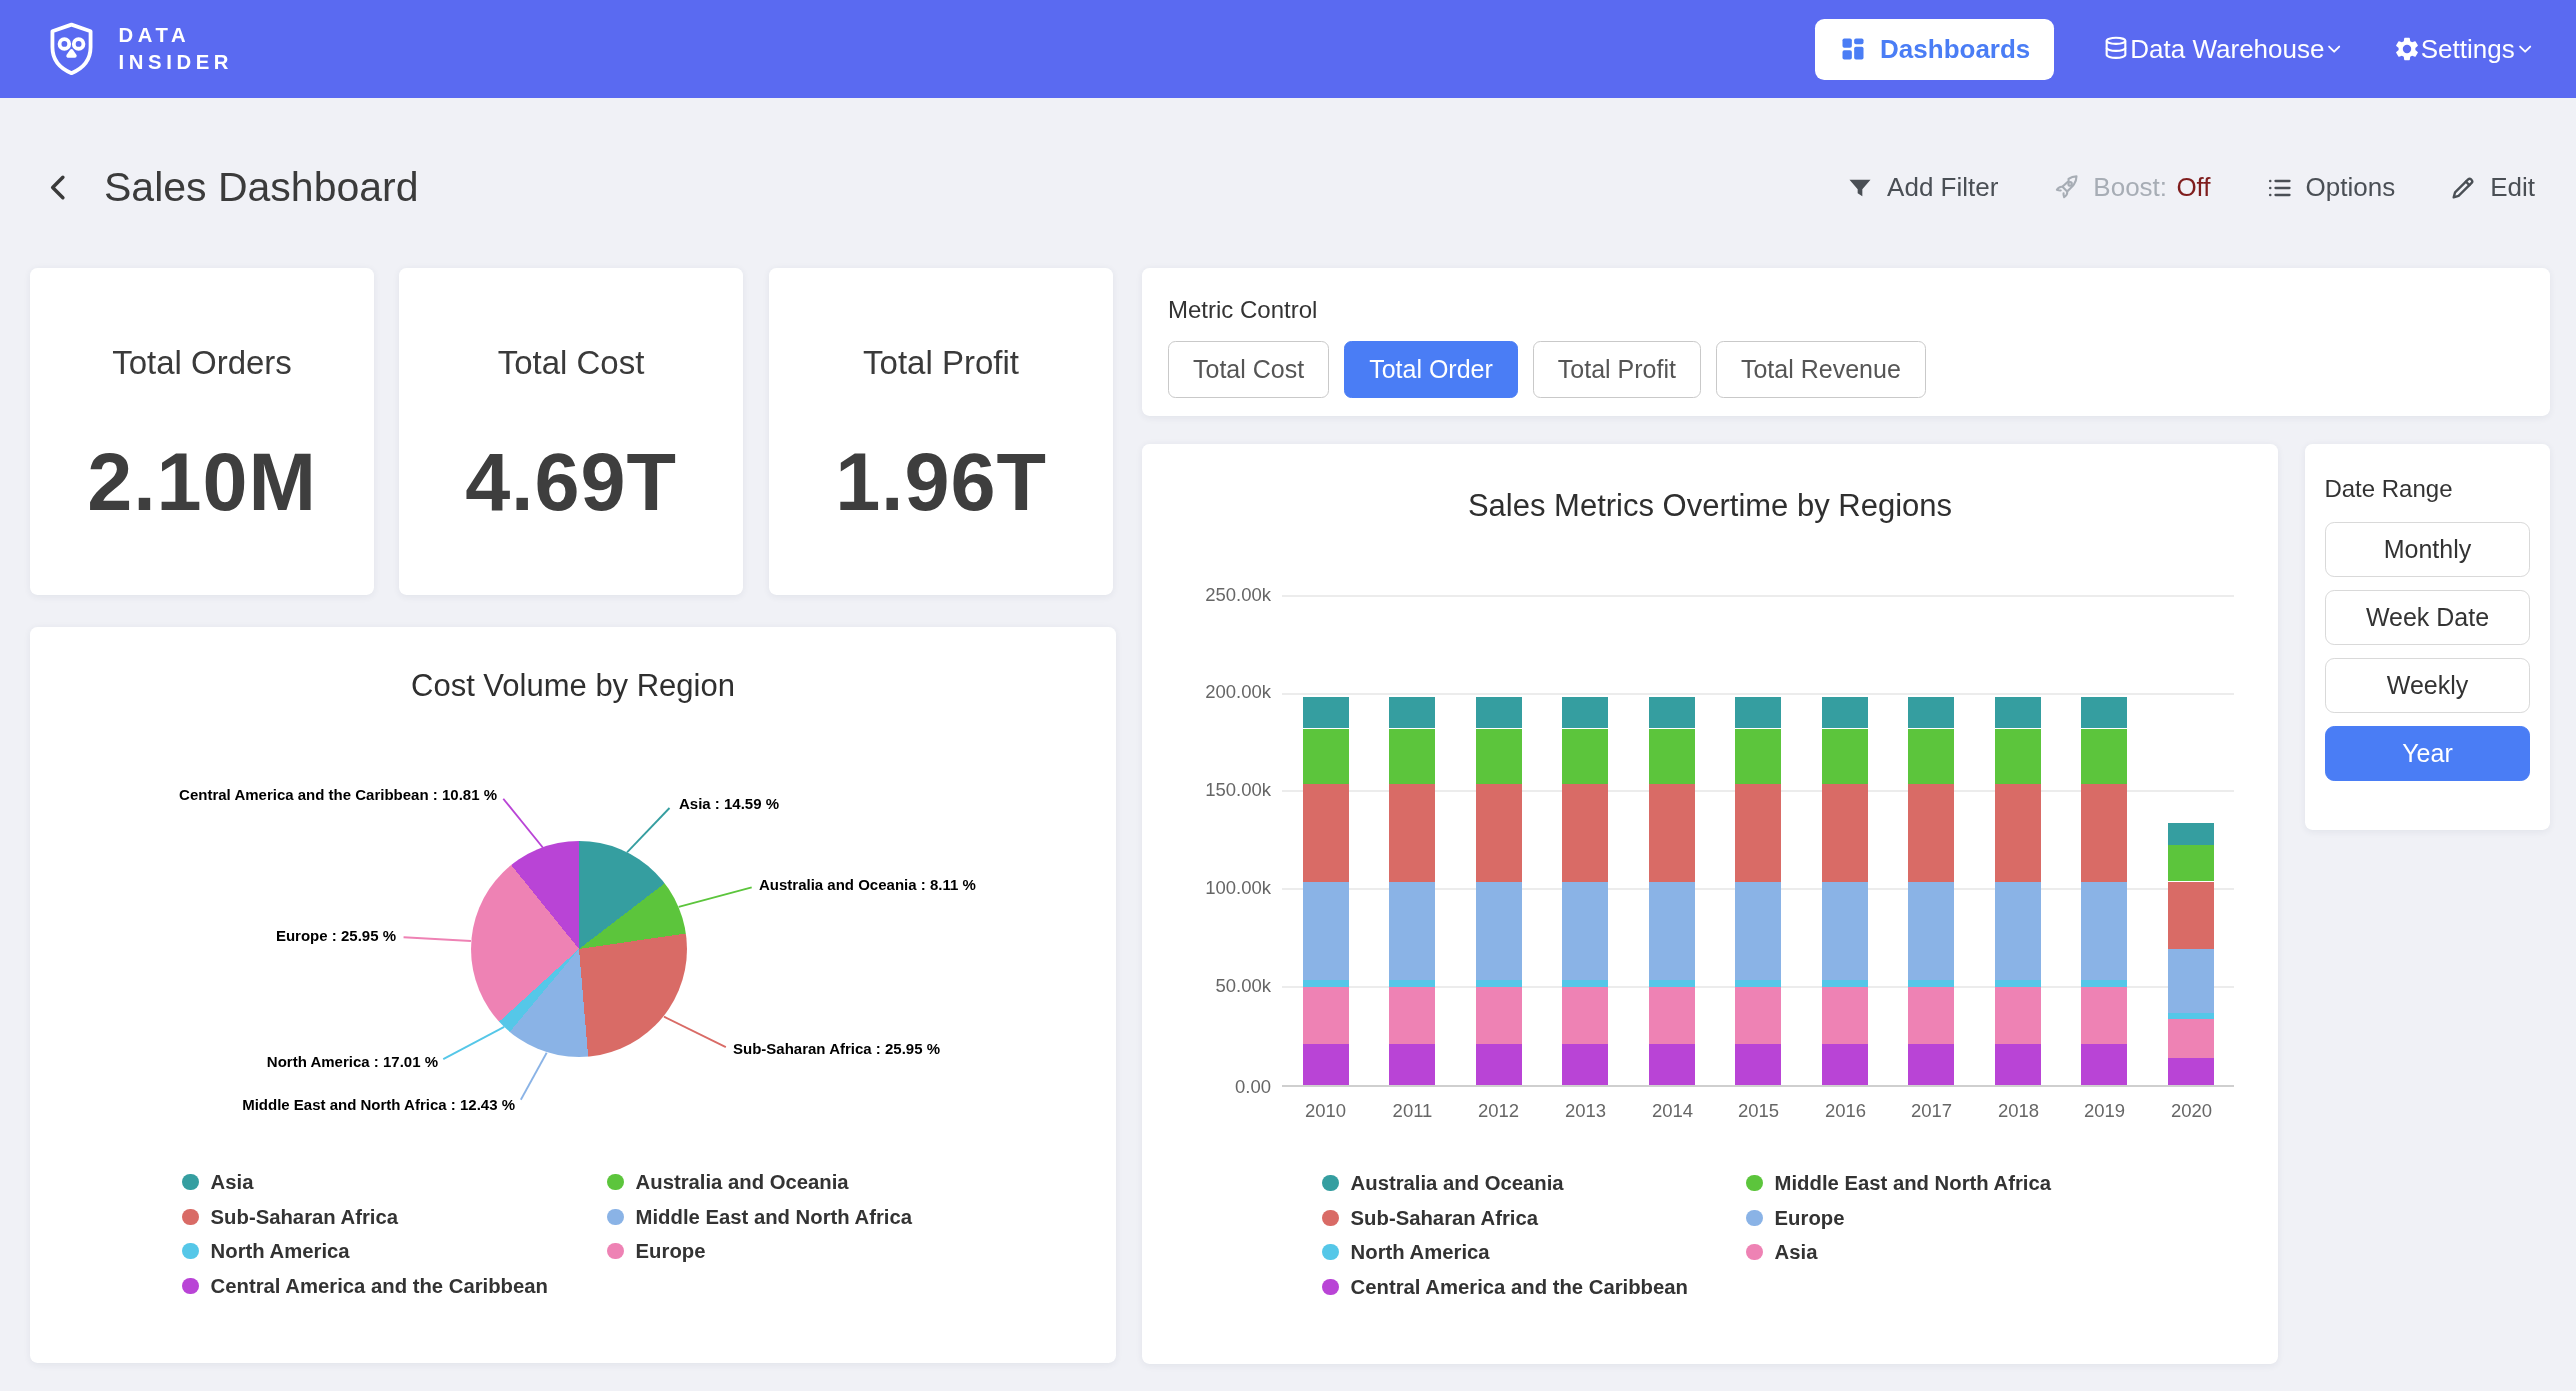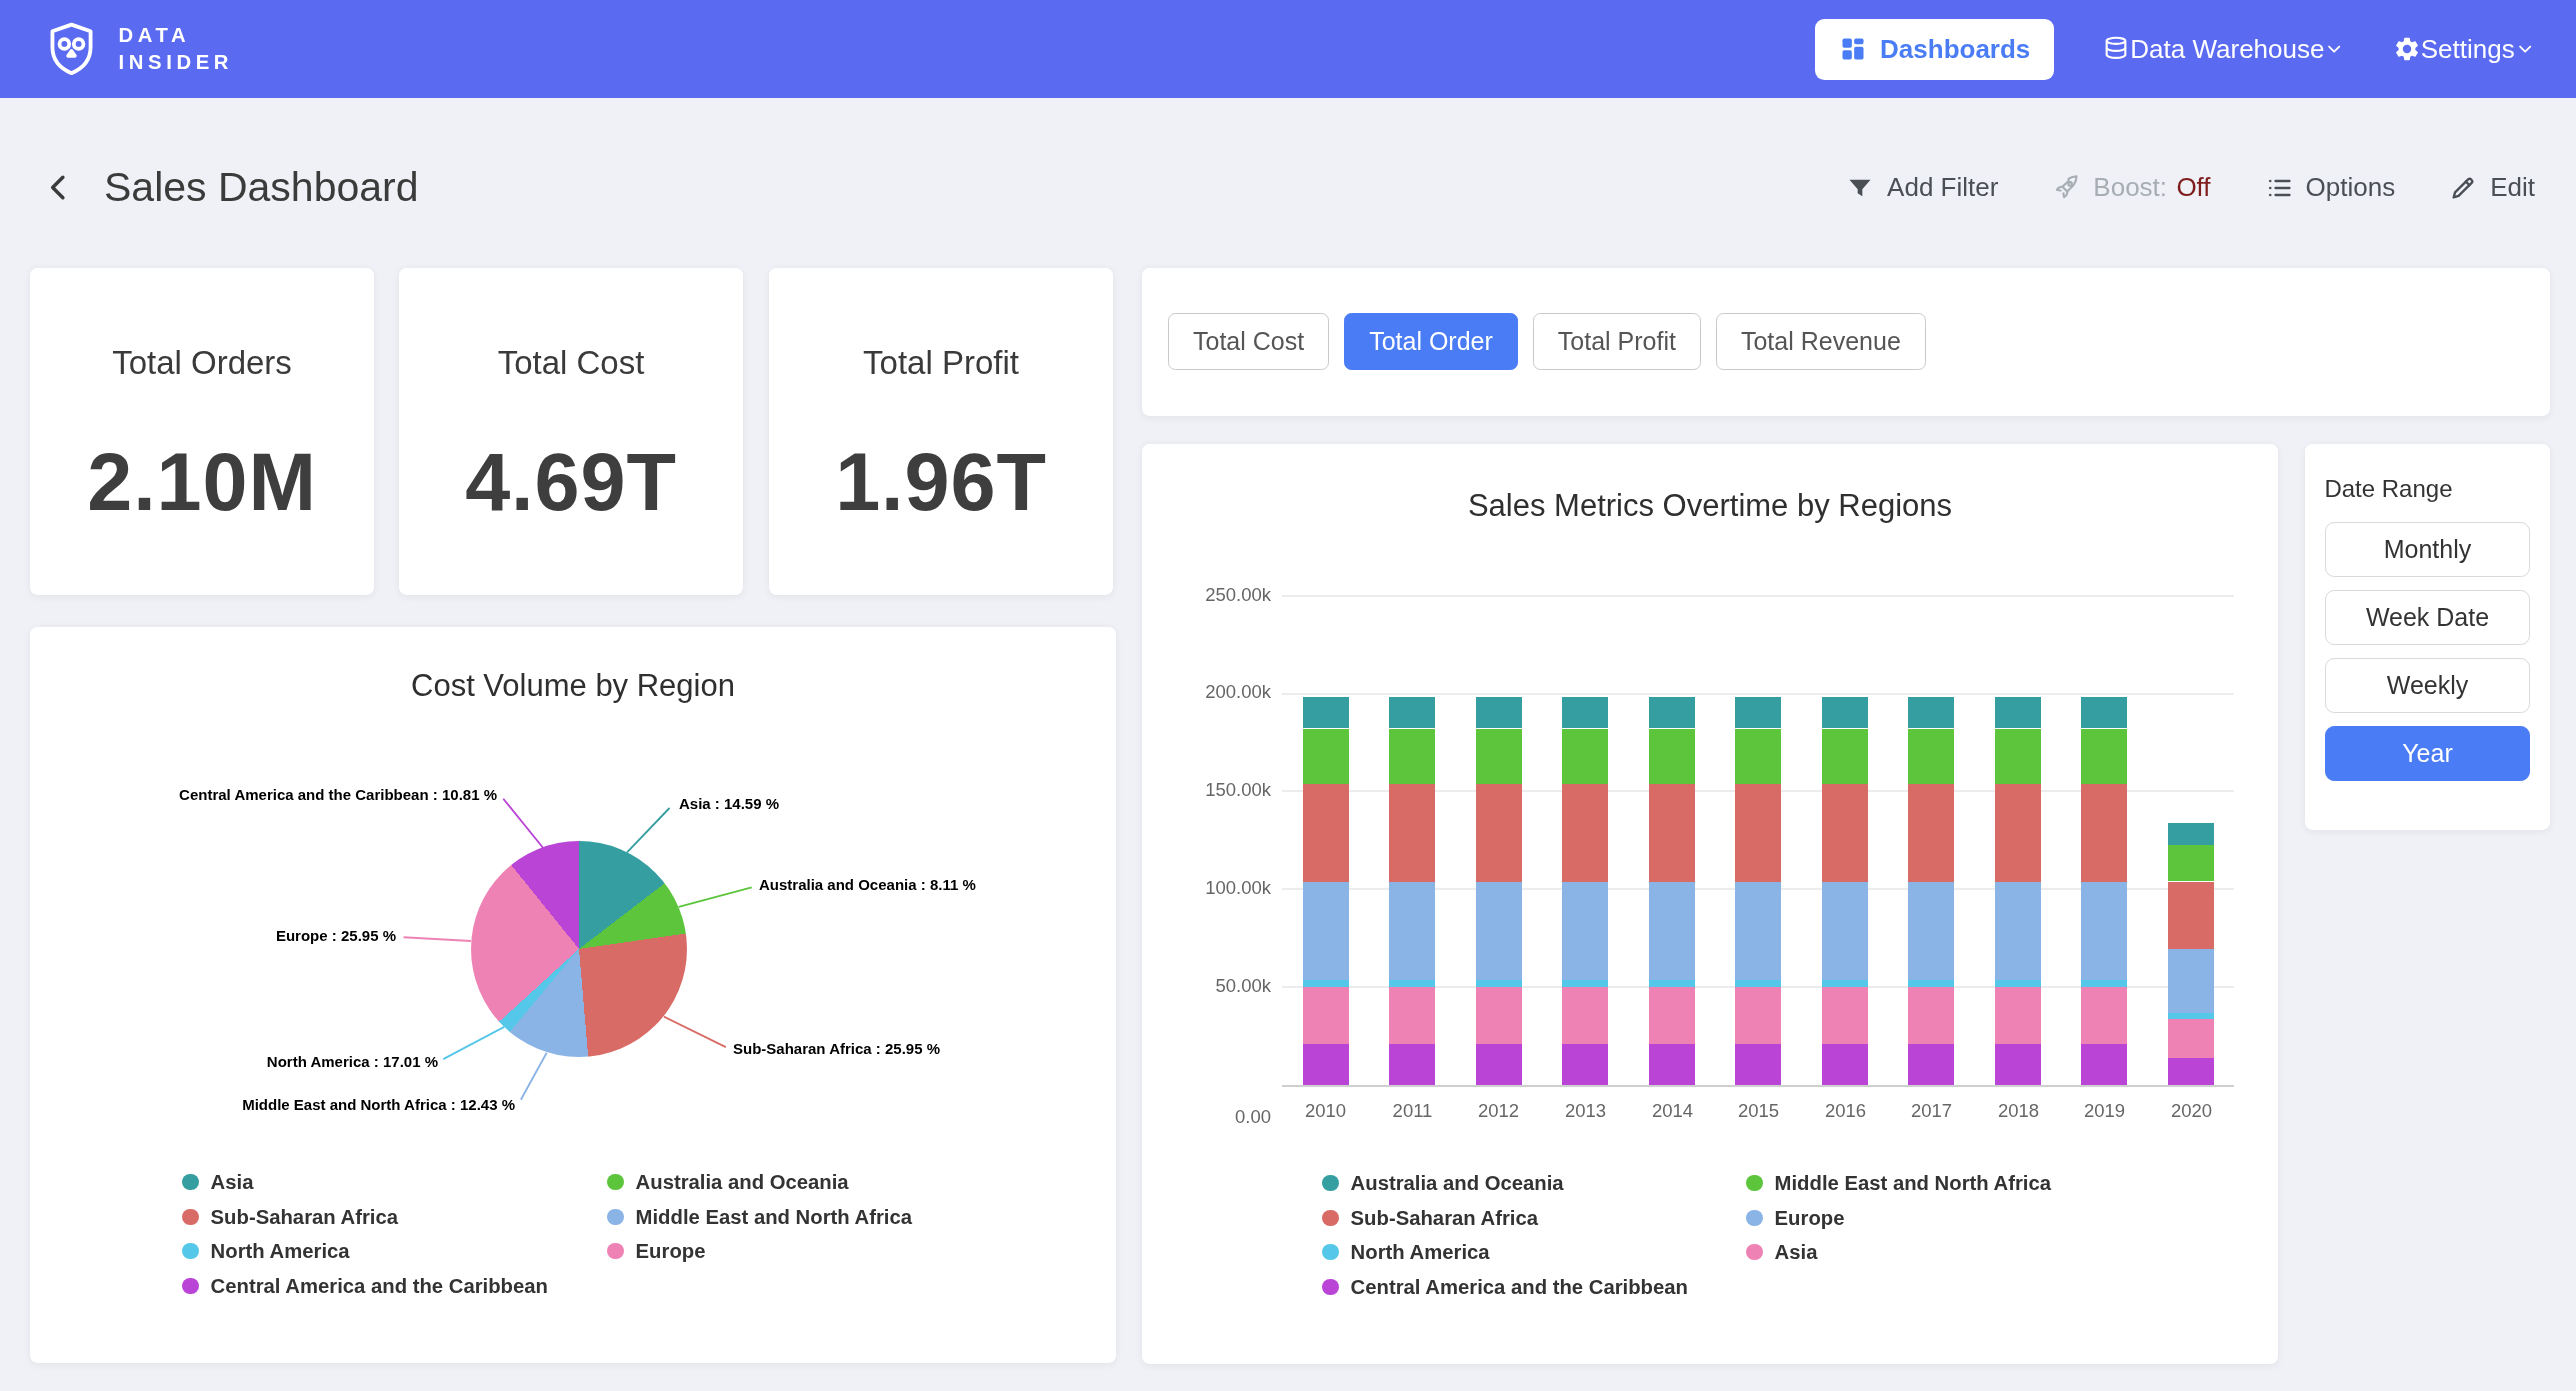--- a/index.html
+++ b/index.html
@@ -195,31 +195,32 @@
   <div class="card kpi" style="left:399px">
     <div class="kpi-label">Total Cost</div>
     <div class="kpi-value">4.69T</div>
   </div>
   <div class="card kpi" style="left:769px">
     <div class="kpi-label">Total Profit</div>
     <div class="kpi-value">1.96T</div>
   </div>
 
   <div class="card metric-card">
+    <div class="panel-label">Metric Control</div>
     <div class="mc-buttons" id="metric-buttons">
         <button class="pill-btn">Total Cost</button>
         <button class="pill-btn active">Total Order</button>
         <button class="pill-btn">Total Profit</button>
         <button class="pill-btn">Total Revenue</button>
       </div>
   </div>
 
   <div class="card bar-card" id="bar-card">
     <div class="chart-title">Sales Metrics Overtime by Regions</div>
-  <div class="ytick" style="top: 662px; padding-left: 12px;">0.00</div>
+  <div class="ytick" style="top: 632px; padding-left: 12px;">0.00</div>
       <div class="gridline" style="left: 140px; width: 952px; top: 542px;"></div>
       <div class="ytick" style="top: 531px;">50.00k</div>
       <div class="gridline" style="left: 140px; width: 952px; top: 444px;"></div>
       <div class="ytick" style="top: 433px;">100.00k</div>
       <div class="gridline" style="left: 140px; width: 952px; top: 346px;"></div>
       <div class="ytick" style="top: 335px;">150.00k</div>
       <div class="gridline" style="left: 140px; width: 952px; top: 249px;"></div>
       <div class="ytick" style="top: 237px;">200.00k</div>
       <div class="gridline" style="left: 140px; width: 952px; top: 151px;"></div>
       <div class="ytick" style="top: 140px;">250.00k</div>

